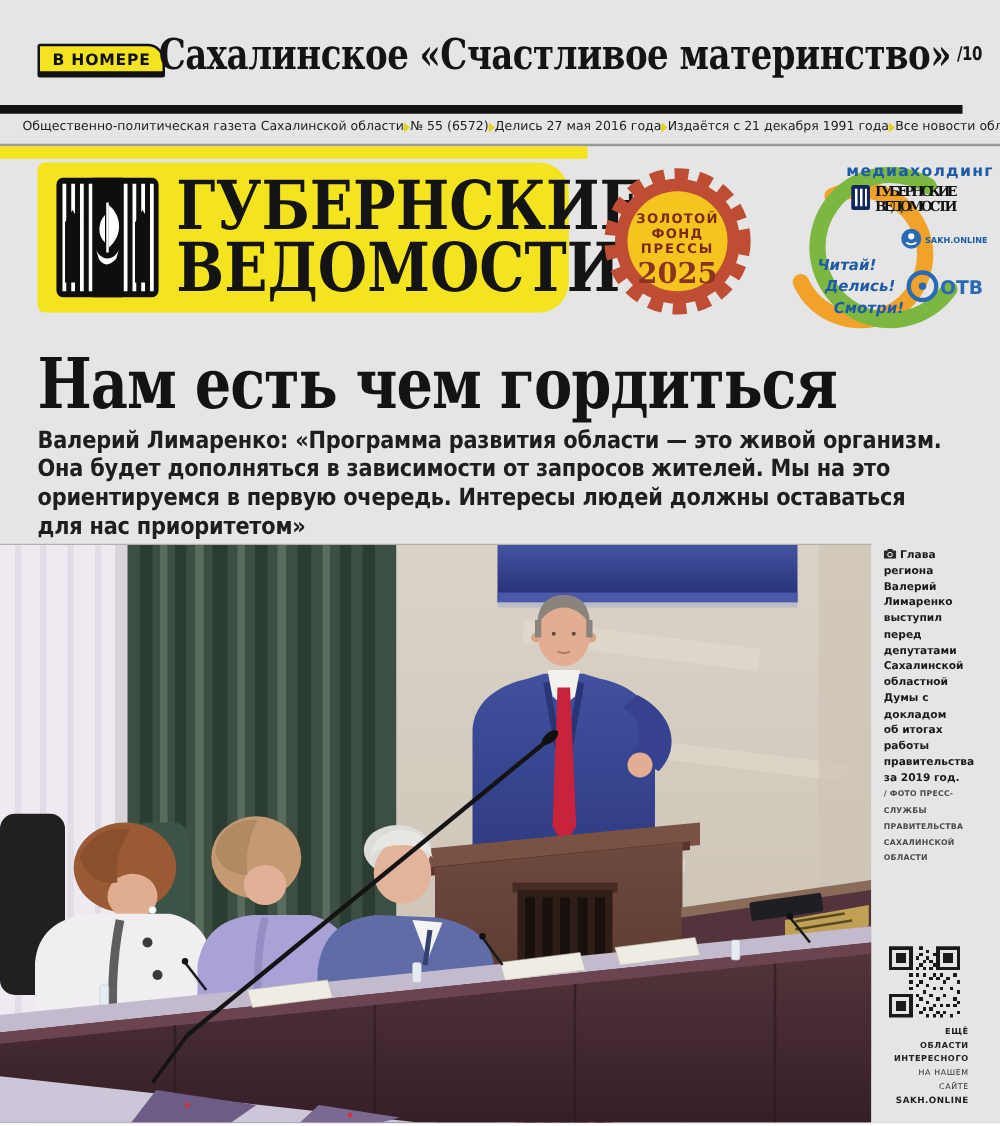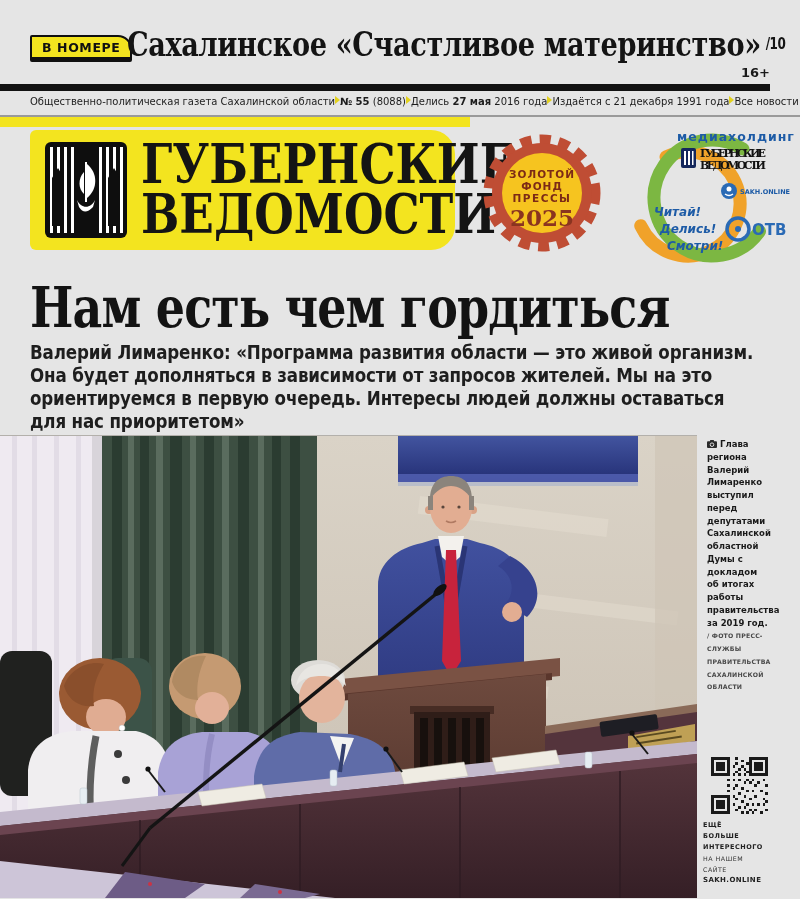--- a/index.html
+++ b/index.html
@@ -13,23 +13,23 @@
     padding:3px 10px 2px;font-weight:700;font-size:12.5px;letter-spacing:.6px;white-space:nowrap}
   .banner-title{position:absolute;left:127px;top:24px;font-family:"DejaVu Serif",serif;
     font-weight:700;font-size:34px;letter-spacing:-.5px;white-space:nowrap;color:#141414}
   .banner-title .cond{transform:scaleX(.8)}
   .page-ref{font-size:15px;vertical-align:7px;margin-left:6px;font-family:"DejaVu Sans",sans-serif}
   .age-rating{position:absolute;left:0;top:65px;width:770px;text-align:right;
     font-weight:700;font-size:13px;color:#1a1a1a}
   .top-rule{position:absolute;left:0;top:84px;width:770px;height:7px;background:#121212}
 
   
-  .info{position:absolute;left:30px;top:96px;width:740px;display:flex;align-items:flex-start;
+  .info{position:absolute;left:18px;top:96px;width:740px;display:flex;align-items:center;
     justify-content:space-between;font-size:10px;color:#1c1c1c;white-space:nowrap}
-  .info b{font-weight:700}
+  .info b{font-weight:400}
   .tri{width:0;height:0;border-left:5px solid #e3d21d;border-top:4px solid transparent;
     border-bottom:4px solid transparent;flex:none}
   .hairline{position:absolute;left:0;top:115px;width:800px;height:1.5px;background:#9a9a9a}
   .yellow-bar{position:absolute;left:0;top:117px;width:470px;height:10px;background:#f3e41f}
 
   
   .mh-box{position:absolute;left:30px;top:130px;width:425px;height:120px;background:#f3e41f;
     border-radius:6px 24px 24px 6px}
   .mh-emblem{position:absolute;left:45px;top:142px}
   .mh-title{position:absolute;left:141px;top:139px;font-family:"DejaVu Serif",serif;
@@ -48,42 +48,41 @@
 
   
   .photo{position:absolute;left:0;top:435px;width:697px;height:462px;border-top:1px solid #b3b0ab}
 
   
   .caption{position:absolute;left:707px;top:438px;width:64px;font-size:8.5px;line-height:1.5;
     font-weight:700;color:#1a1a1a}
   .caption .cam{vertical-align:-1px;margin-right:3px}
   .credit{font-weight:700;font-size:6.2px;line-height:1.6;color:#4a4a4a;letter-spacing:.2px}
   .qr{position:absolute;left:711px;top:757px}
-  .qr-lines{position:absolute;left:703px;top:820px;width:72px;text-align:left;
+  .qr-lines{position:absolute;left:703px;top:820px;width:72px;text-align:right;
     font-size:6.5px;line-height:11px;letter-spacing:.5px;color:#222}
   .qr-lines .b{font-weight:700}
   .qr-lines .r{font-weight:400;font-size:6.3px;color:#333}
   .qr-lines .site{font-weight:700;font-size:7px;letter-spacing:.4px}
 </style>
 </head>
 <body>
 
 <div class="page">
 
   <div class="banner-badge">В НОМЕРЕ</div>
   <div class="banner-title">
     <span class="cond"><span>Сахалинское «Счастливое материнство»</span><span class="page-ref">/10</span></span>
   </div>
-  <div class="age-rating">16+</div>
   <div class="top-rule"></div>
 
   <div class="info">
     <span>Общественно-политическая газета Сахалинской области</span>
     <span class="tri"></span>
-    <span><b>№ 55</b><span> (8088)</span></span>
+    <span><b>№ 55</b><span> (6572)</span></span>
     <span class="tri"></span>
     <span><span>Делись </span><b>27 мая</b><span> 2016 года</span></span>
     <span class="tri"></span>
     <span>Издаётся с 21 декабря 1991 года</span>
     <span class="tri"></span>
     <span><span>Все новости области на сайте </span></span>
   </div>
   <div class="hairline"></div>
   <div class="yellow-bar"></div>
 
@@ -382,20 +381,20 @@
                M13 12h1v1h-1z M15 12h1v1h-1z M18 12h1v1h-1z M20 13h1v1h-1z M8 11h1v1H8z
                M10 13h1v1h-1z M12 14h1v1h-1z M16 14h1v1h-1z M19 15h1v1h-1z M14 15h1v1h-1z
                M9 15h1v1H9z M11 16h1v1h-1z M13 17h1v1h-1z M15 17h1v1h-1z M17 17h1v1h-1z
                M19 17h1v1h-1z M20 19h1v1h-1z M16 19h1v1h-1z M14 19h1v1h-1z M12 18h1v1h-1z
                M10 18h1v1h-1z M8 17h1v1H8z M9 19h1v1H9z M11 20h1v1h-1z M13 20h1v1h-1z
                M15 20h1v1h-1z M18 20h1v1h-1z M8 14h1v1H8z M20 16h1v1h-1z"></path>
     </g>
   </svg>
   <div class="qr-lines">
     <div class="b">ЕЩЁ</div>
-    <div class="b">БОЛЬШЕ</div>
+    <div class="b">ОБЛАСТИ</div>
     <div class="b">ИНТЕРЕСНОГО</div>
     <div class="r">НА НАШЕМ</div>
     <div class="r">САЙТЕ</div>
     <div class="site">SAKH.ONLINE</div>
   </div>
 
 </div>
 
 </body></html>

